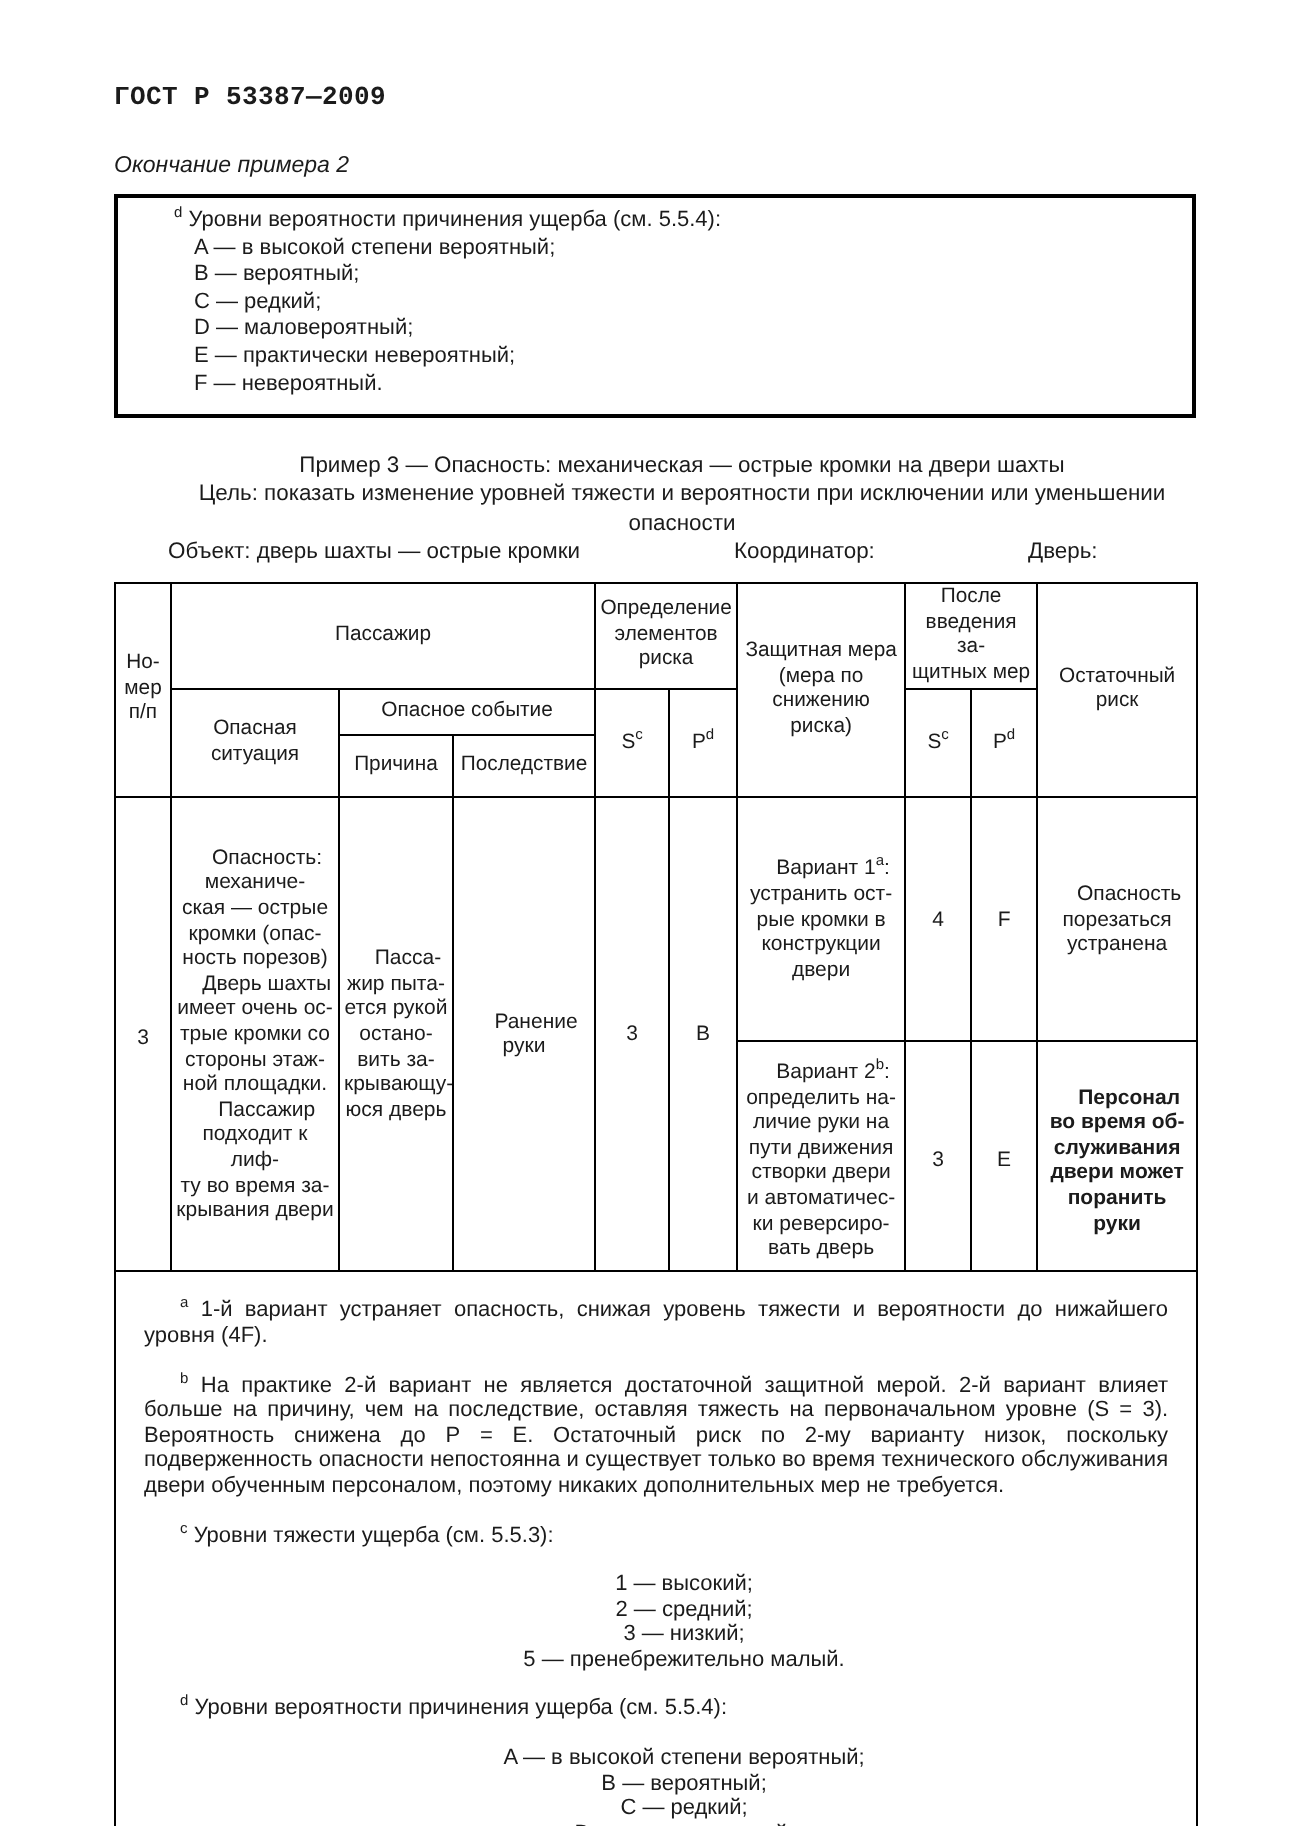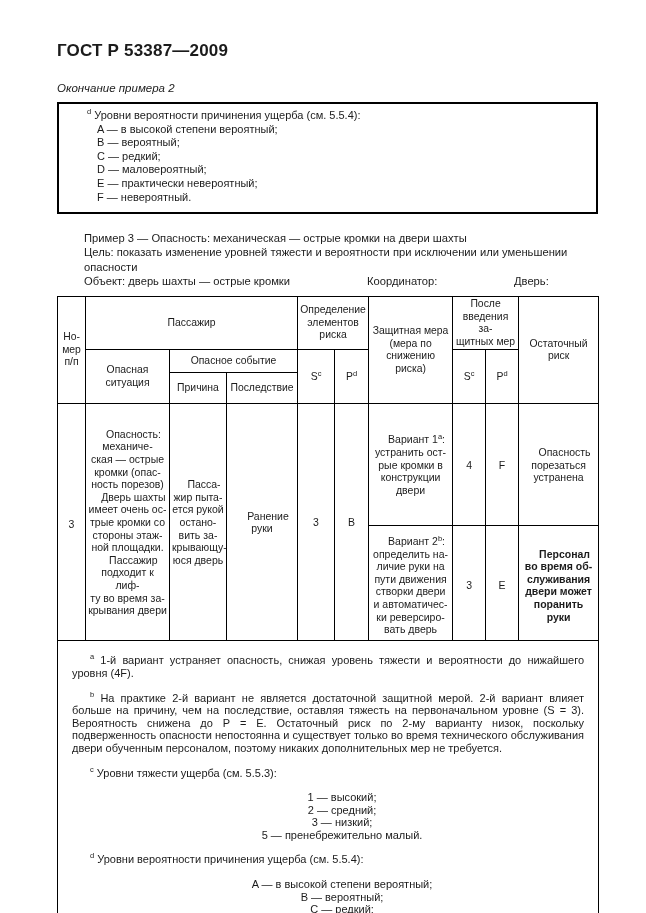--- a/index.html
+++ b/index.html
@@ -8,42 +8,42 @@
     font-family:"Liberation Sans",sans-serif;
     color:#1b1b1b;
     position:relative;
     overflow:hidden;
   }
   .pre{white-space:pre-wrap;}
   sup{font-size:7.5px;line-height:0;vertical-align:super;}
 
   .doc-code{
     margin:41px 16px 0 57px;
-    font-size:17px;font-weight:bold;letter-spacing:.2px;
+    font-size:13px;font-weight:bold;letter-spacing:.2px;font-family:Liberation Mono, monospace;
   }
   .continuation{
     margin:21px 0 0 57px;
     font-size:11.5px;font-style:italic;
   }
   .note-box{
     box-sizing:border-box;
     width:541px;margin:8px 0 0 57px;
     border:2px solid #000;
     padding:5px 10px 8px 10px;
     font-size:11px;line-height:13.6px;
   }
   .note-box .nb-title{text-indent:18px;}
   .note-box .nb-items div{margin-left:28px;}
 
   .example{
     margin:17px 0 0 57px;
     width:541px;
     font-size:11.2px;line-height:14.2px;
   }
-  .example .ex-line{padding-left:27px;}
+  .example .ex-line{padding-left:27px;text-align:center;}
   .example .ex-line3{display:flex;}
   .example .ex-obj{padding-left:27px;width:283px;}
   .example .ex-coord{width:147px;}
 
   table.risk{
     border-collapse:collapse;table-layout:fixed;
     width:541px;margin:8px 0 0 57px;
     font-size:10.5px;
   }
   table.risk td{

